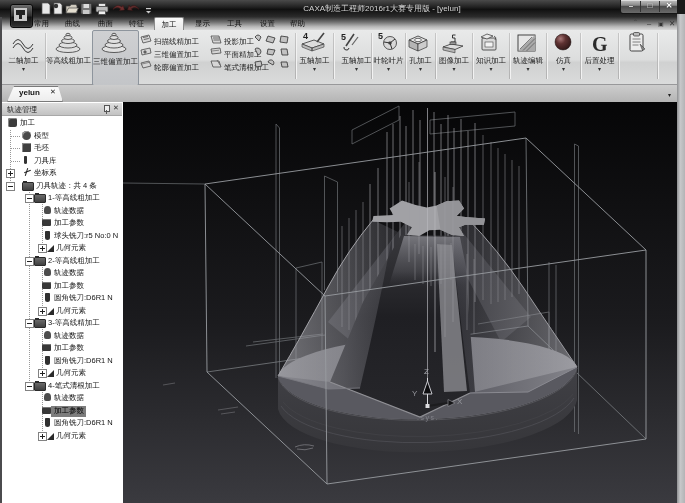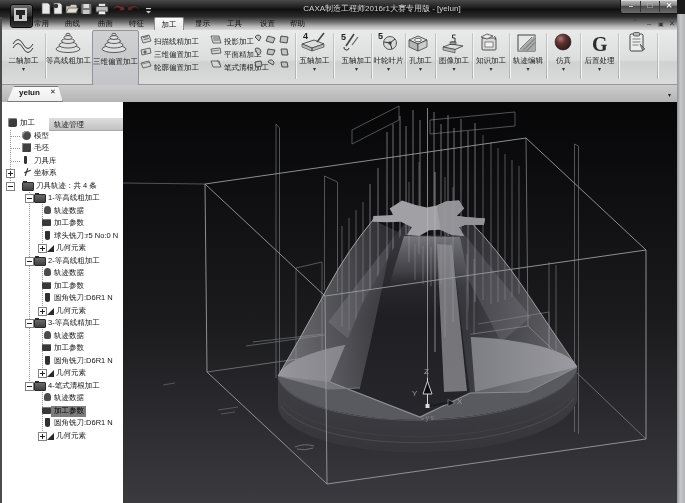--- a/index.html
+++ b/index.html
@@ -30,21 +30,21 @@
   .smalltxt{position:absolute;font-size:7.5px;color:#1c1c1c;white-space:nowrap;}
   #grouplabel{position:absolute;left:135px;top:74px;width:160px;text-align:center;font-size:7.5px;color:#333;}
   
   #tabbar{left:2px;top:85px;width:675px;height:17px;background:linear-gradient(#cdcdcd,#b4b4b4);border-bottom:1px solid #8e8e8e;}
   #doctab{position:absolute;left:5px;top:1px;width:56px;height:16px;background:linear-gradient(#fbfbfb,#ececec);clip-path:polygon(0 16px,7px 0,51px 0,56px 16px);box-shadow:inset 0 0 0 1px #7a7a7a;}
   #doctab-label{position:absolute;left:17px;top:3px;font-size:8px;font-weight:bold;color:#111;}
   #doctab-x{position:absolute;left:48px;top:3px;font-size:7px;color:#222;}
   #tab-menu-arr{position:absolute;left:666px;top:6px;font-size:6px;color:#222;}
   
   #panel{left:2px;top:102px;width:121px;height:401px;background:#fff;border-right:1px solid #9a9a9a;}
-  #panel-header{position:absolute;left:0;top:16px;width:120px;height:12px;background:linear-gradient(#dedede,#c2c2c2);border-bottom:1px solid #a8a8a8;margin-left:47px;}
+  #panel-header{position:absolute;left:0;top:1px;width:120px;height:12px;background:linear-gradient(#dedede,#c2c2c2);border-bottom:1px solid #a8a8a8;}
   #panel-title{position:absolute;left:5px;top:2px;font-size:7.5px;color:#222;}
   .tr{position:absolute;left:0;width:121px;height:12px;font-size:7.5px;line-height:12.5px;color:#151515;white-space:nowrap;overflow:hidden;}
   .eb{position:absolute;width:7px;height:7px;border:1px solid #828282;background:#fff;top:2px;}
   .eb i{position:absolute;left:1px;top:3px;width:5px;height:1px;background:#222;}
   .eb.pl b{position:absolute;left:3px;top:1px;width:1px;height:5px;background:#222;}
   .ic{position:absolute;width:9px;height:9px;top:1px;}
   .lb{position:absolute;top:0;}
   .cdot{position:absolute;width:1px;background-image:linear-gradient(#999 40%,transparent 40%);background-size:1px 2px;}
   .hdot{position:absolute;height:1px;background-image:linear-gradient(90deg,#999 40%,transparent 40%);background-size:2px 1px;}
   .ic-root{background:#3c3c3c;border-radius:2px;box-shadow:inset 1px 1px 0 #888;}

